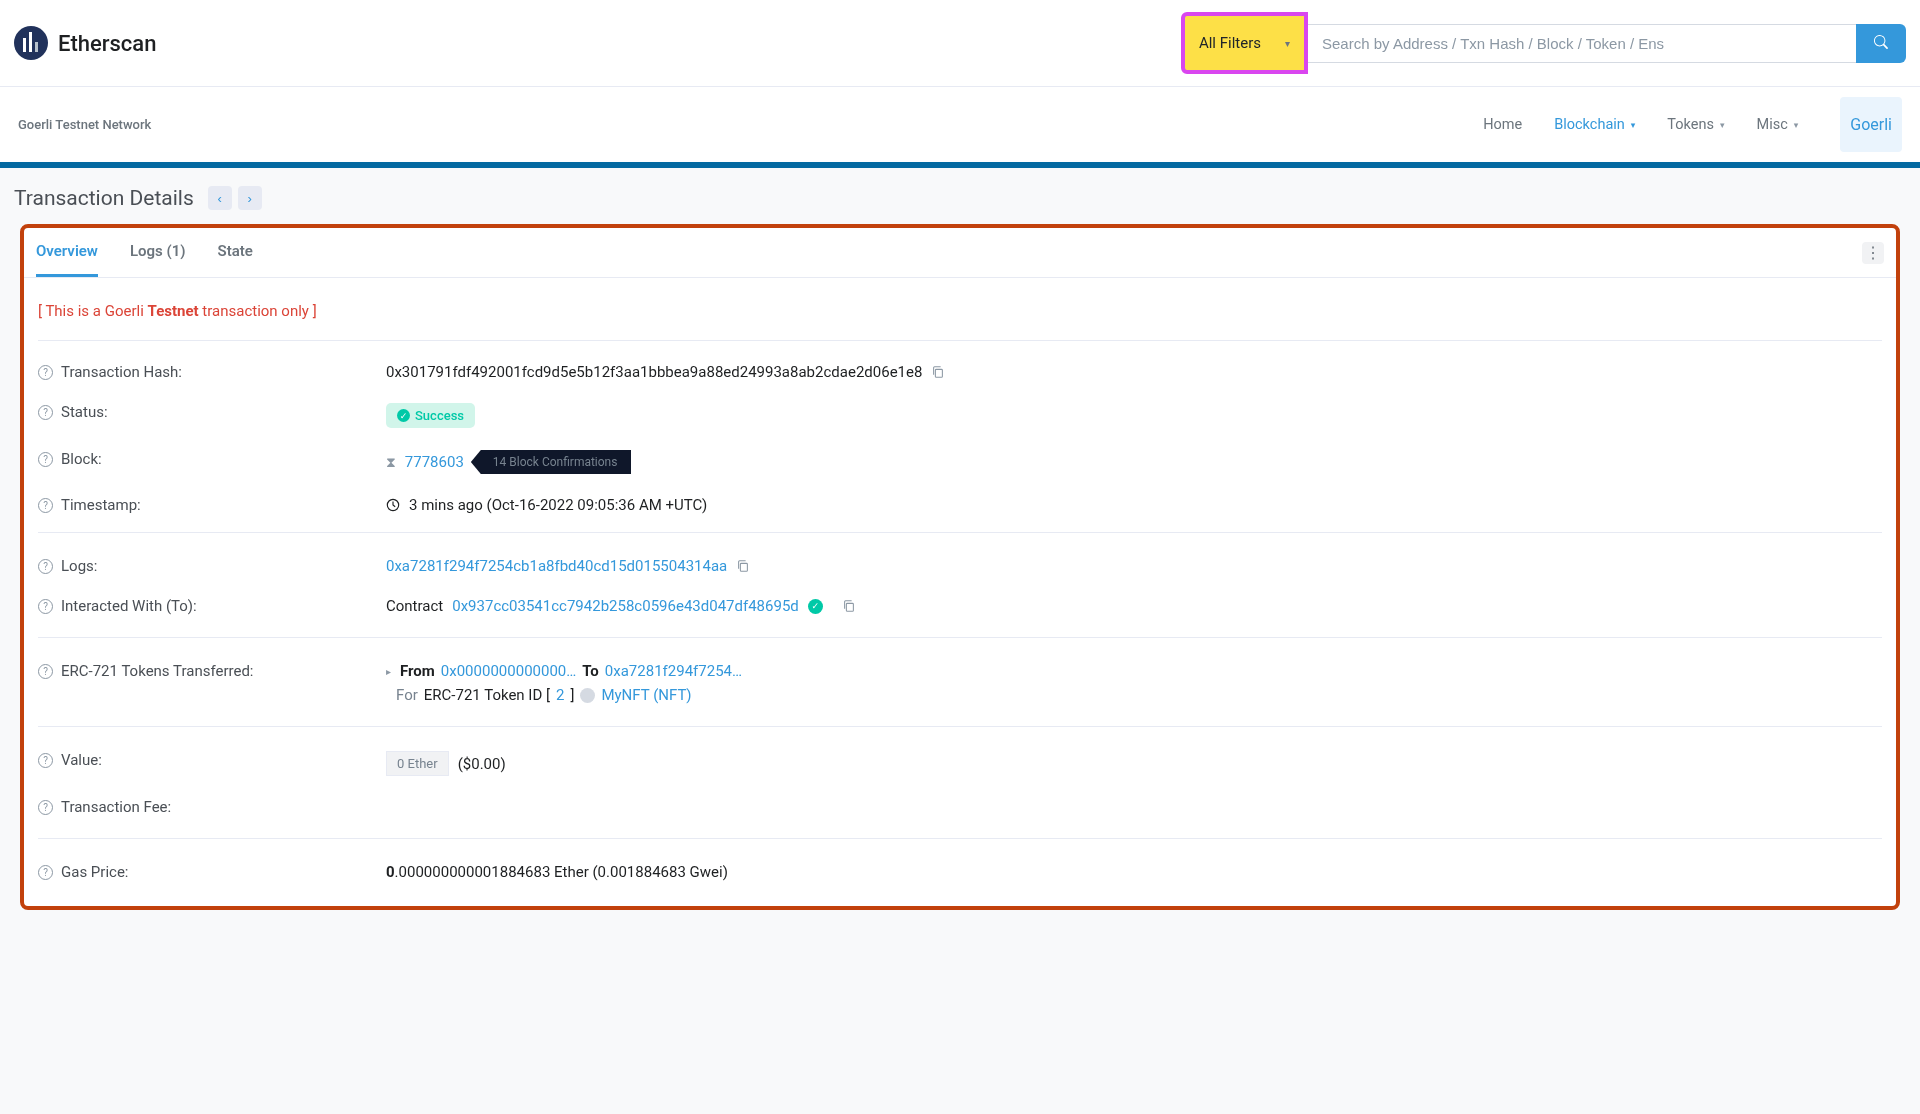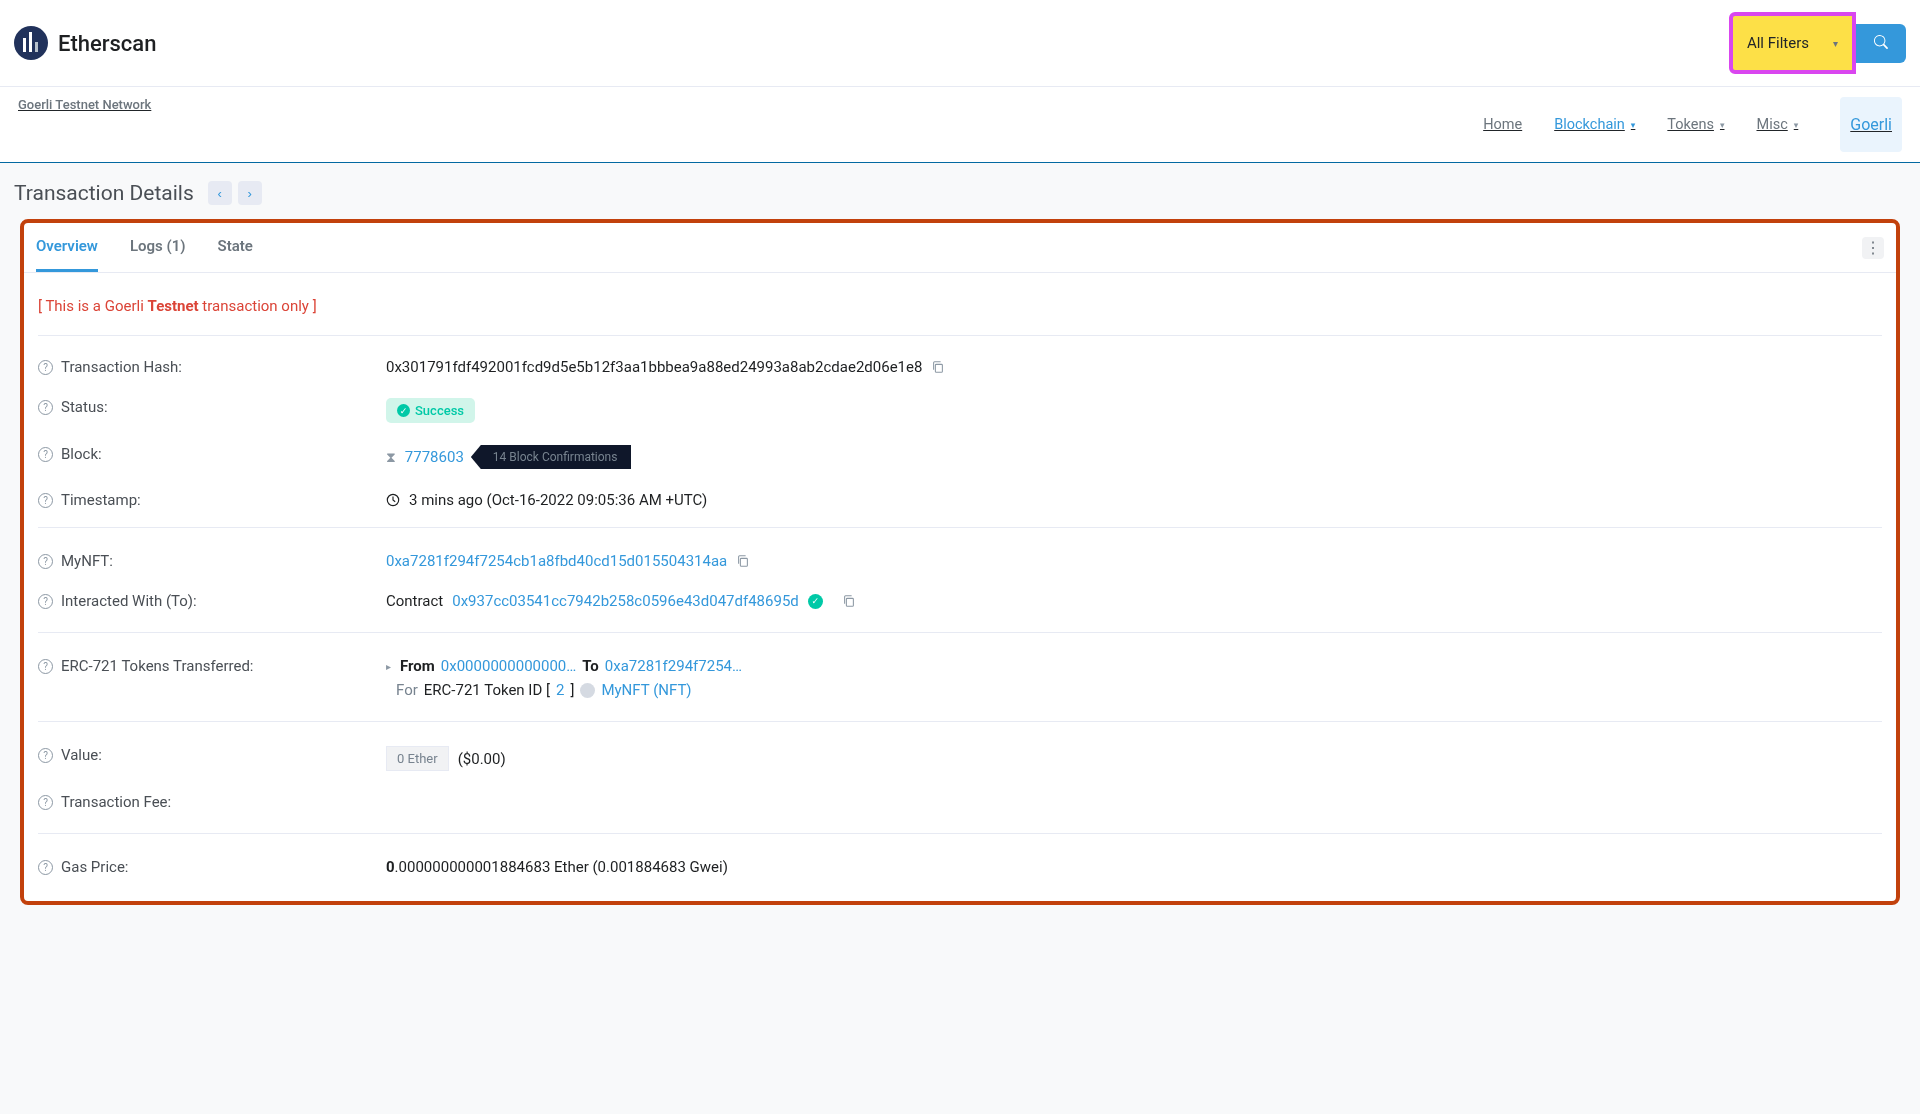--- a/index.html
+++ b/index.html
@@ -11,21 +11,21 @@
 .logo-icon::after { content: ''; position: absolute; width: 3px; height: 20px; background: #fff; left: 15px; bottom: 8px; }
 .logo-bar3 { position: absolute; width: 3px; height: 10px; background: #b8c2cc; left: 21px; bottom: 8px; }
 .logo-text { font-size: 22px; font-weight: 500; color: #1e2022; }
 .search-section { display: flex; align-items: center; gap: 0; }
 .filter-dropdown { display: flex; align-items: center; gap: 24px; padding: 18px 14px; border: 4px solid #d946ef; border-radius: 6px 0 0 6px; background: #fde047; cursor: pointer; font-size: 15px; }
 .filter-dropdown .chev { color: #6c757d; font-size: 10px; }
 .search-input { width: 548px; padding: 10px 14px; border: 1px solid #d5dae2; border-left: none; border-right: none; font-size: 15px; color: #495057; }
 .search-input::placeholder { color: #8c98a4; }
 .search-btn { background: #3498db; color: #fff; border: none; padding: 11px 18px; border-radius: 0 6px 6px 0; cursor: pointer; }
 .search-btn svg { width: 14px; height: 14px; }
-.subheader { background: #fff; border-bottom: 1px solid #0369a1; padding: 10px 18px; display: flex; align-items: flex-start; justify-content: space-between; text-decoration: underline; }
+.subheader { background: #fff; border-bottom: 6px solid #0369a1; padding: 10px 18px; display: flex; align-items: center; justify-content: space-between; }
 .network-label { font-size: 13px; color: #6c757d; font-weight: 500; }
 .nav { display: flex; align-items: center; gap: 32px; }
 .nav-item { color: #6c757d; font-size: 14.5px; cursor: pointer; display: flex; align-items: center; gap: 6px; }
 .nav-item.active { color: #3498db; }
 .nav-chev { font-size: 9px; color: #8c98a4; }
 .nav-item.active .nav-chev { color: #3498db; }
 .goerli-badge { background: #eaf4fd; color: #3498db; padding: 18px 10px; border-radius: 4px; font-size: 16px; cursor: pointer; margin-left: 10px; }
 .page-header { padding: 18px 14px 14px; display: flex; gap: 14px; }
 .page-title { font-size: 21px; font-weight: 400; color: #4a4f55; }
 .nav-btn { background: #e7eaf3; border: none; width: 24px; height: 24px; border-radius: 4px; color: #3498db; cursor: pointer; font-size: 13px; display: flex; align-items: center; justify-content: center; }
@@ -69,20 +69,21 @@
     <div class="logo-icon">
         <span class="logo-bar3"></span>
       </div>
     <span class="logo-text">Etherscan</span>
   </div>
   <div class="search-section">
     <div class="filter-dropdown">
       <span>All Filters</span>
       <span class="chev">▾</span>
     </div>
+    <input class="search-input" placeholder="Search by Address / Txn Hash / Block / Token / Ens" style="">
     <button class="search-btn">
       <svg viewBox="0 0 16 16" fill="currentColor">
           <path d="M11.742 10.344a6.5 6.5 0 1 0-1.397 1.398h-.001l3.85 3.85a1 1 0 0 0 1.415-1.414l-3.85-3.85zM12 6.5a5.5 5.5 0 1 1-11 0 5.5 5.5 0 0 1 11 0z"></path>
         </svg>
     </button>
   </div>
 </div>
 
 <div class="subheader">
   <span class="network-label">Goerli Testnet Network</span>
@@ -174,21 +175,21 @@
             <circle cx="8" cy="8" r="6.5"></circle>
             <path d="M8 4v4l2.5 2"></path>
           </svg>
         <span>3 mins ago (Oct-16-2022 09:05:36 AM +UTC)</span>
       </div>
     </div>
 
     <div class="row padtop">
       <div class="label-col">
           <span class="help-icon">?</span>
-          <span>MyNFT:</span>
+          <span>Logs:</span>
         </div>
       <div class="value-col">
         <span class="link">0xa7281f294f7254cb1a8fbd40cd15d015504314aa</span>
         <svg class="copy-icon" viewBox="0 0 16 16" fill="none" stroke="currentColor" stroke-width="1.2">
             <rect x="5" y="5" width="8" height="9" rx="1"></rect>
             <path d="M3 11V3a1 1 0 0 1 1-1h7"></path>
           </svg>
       </div>
     </div>
 

